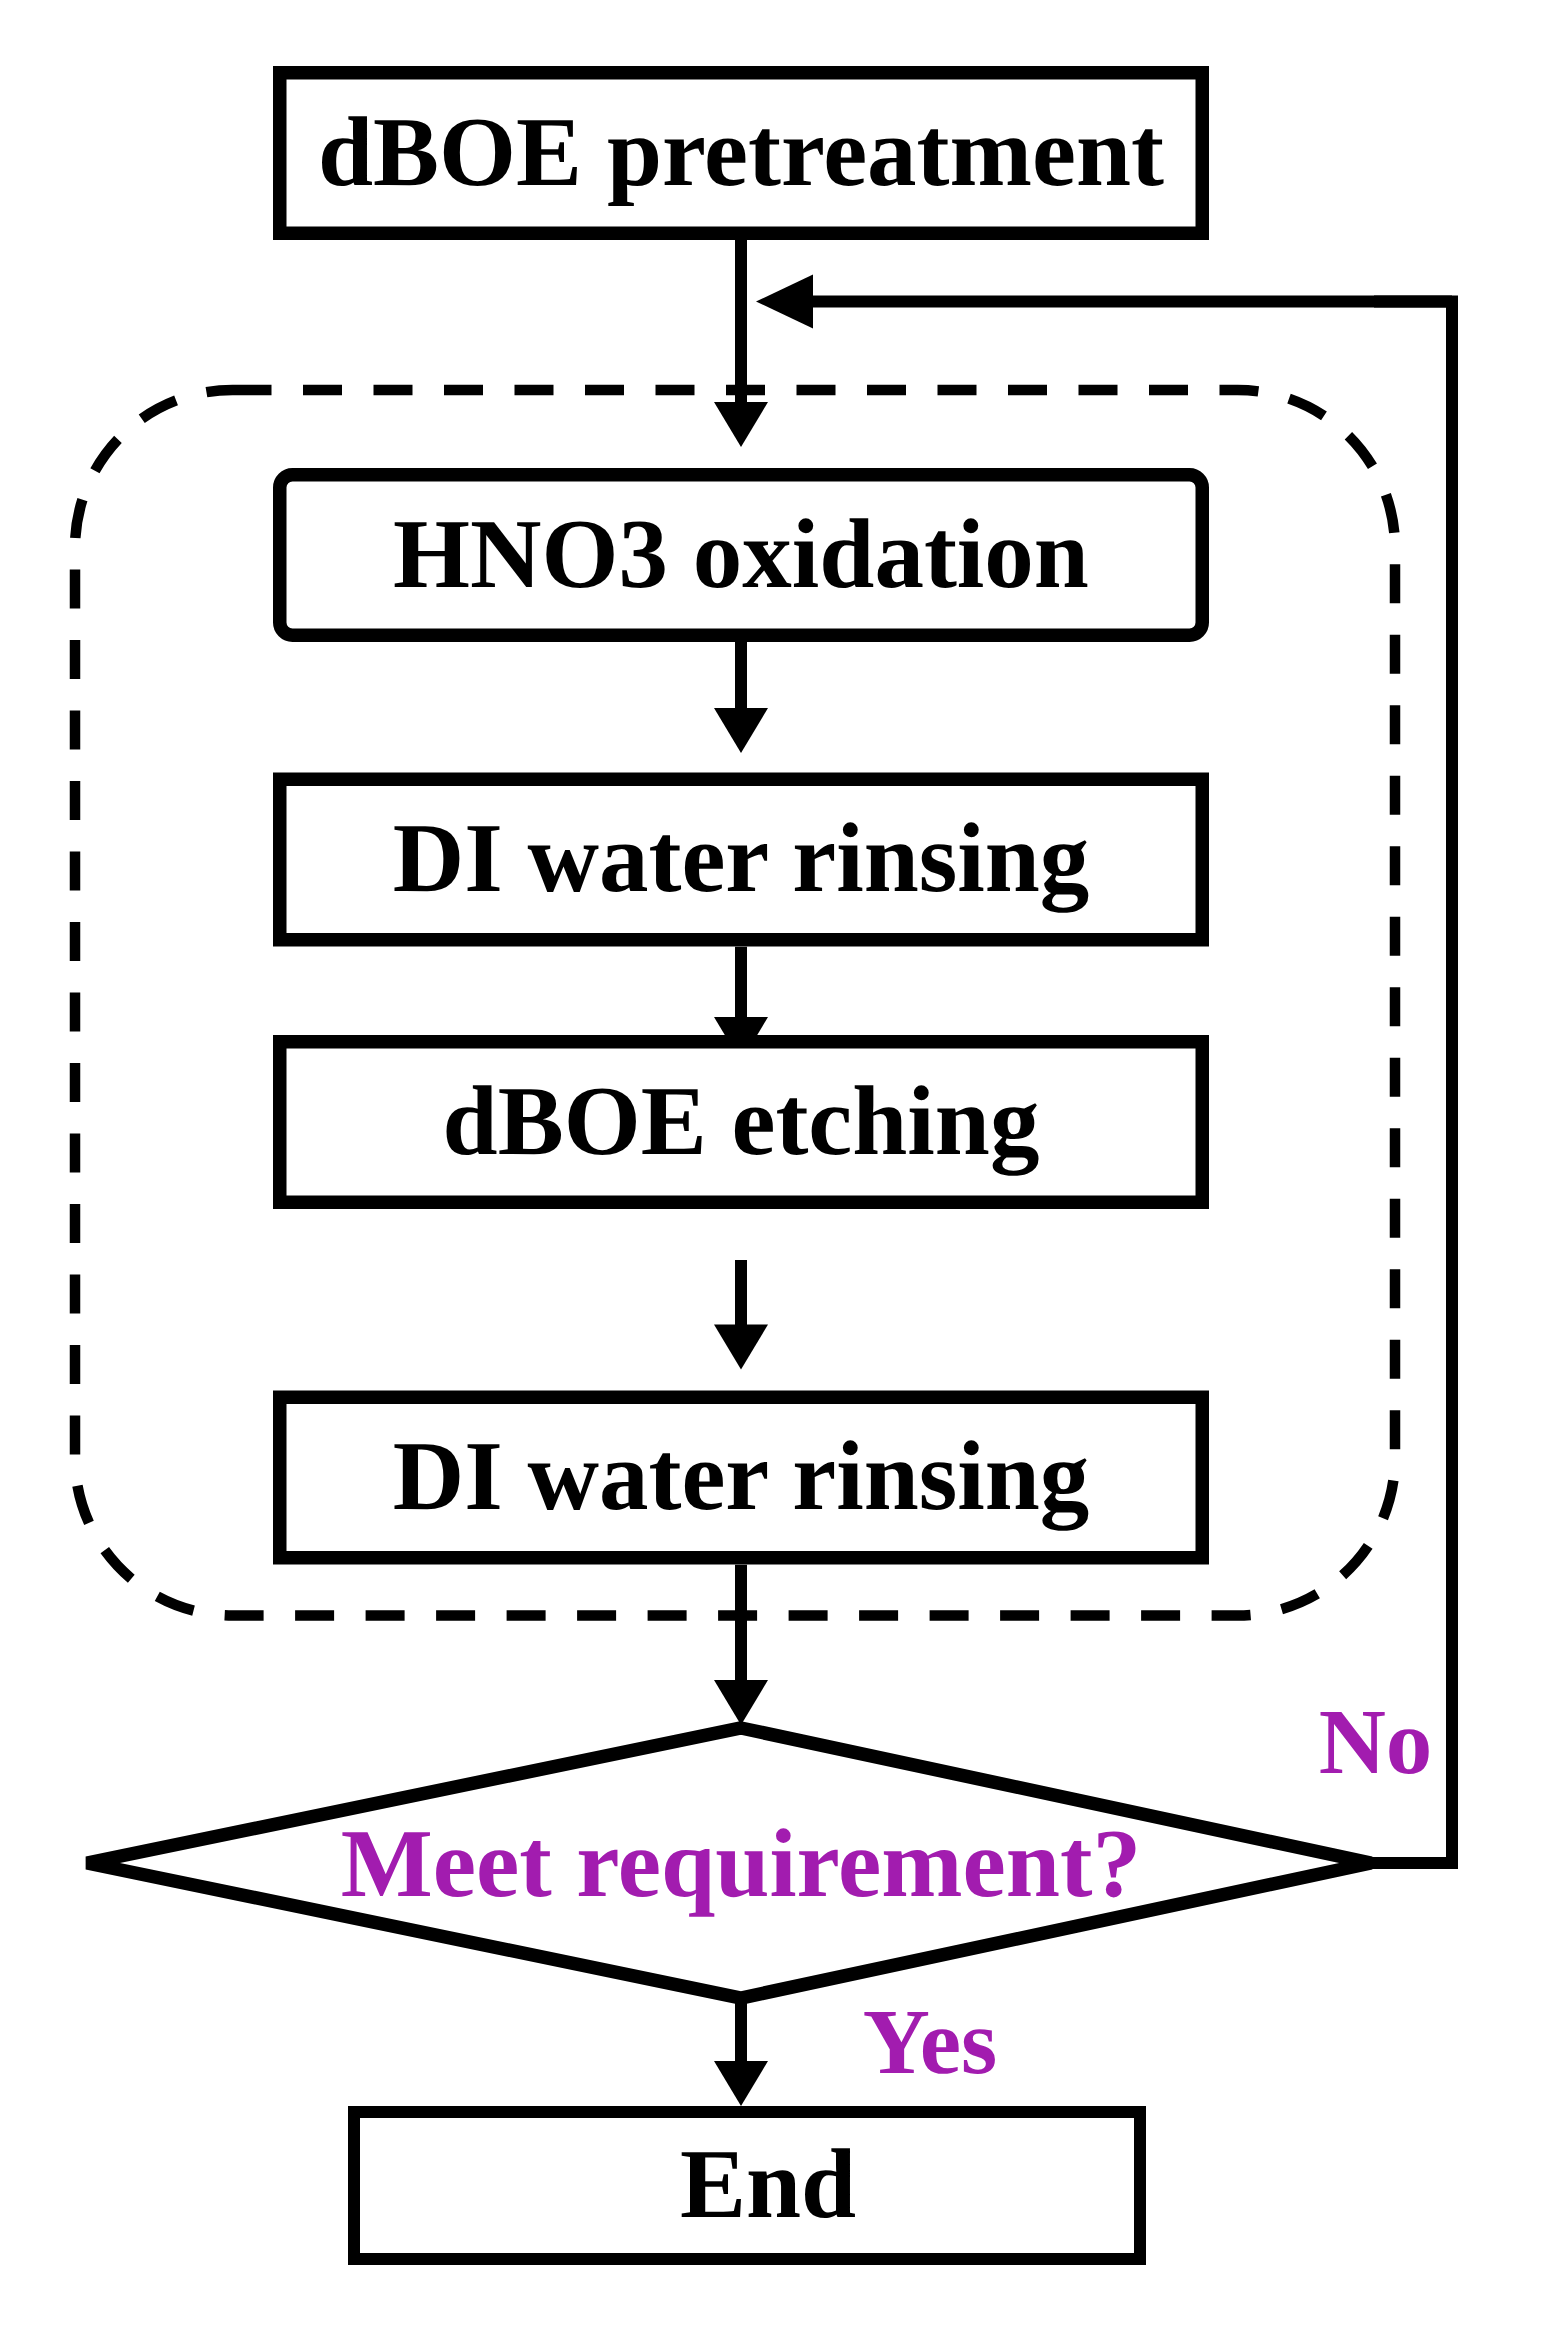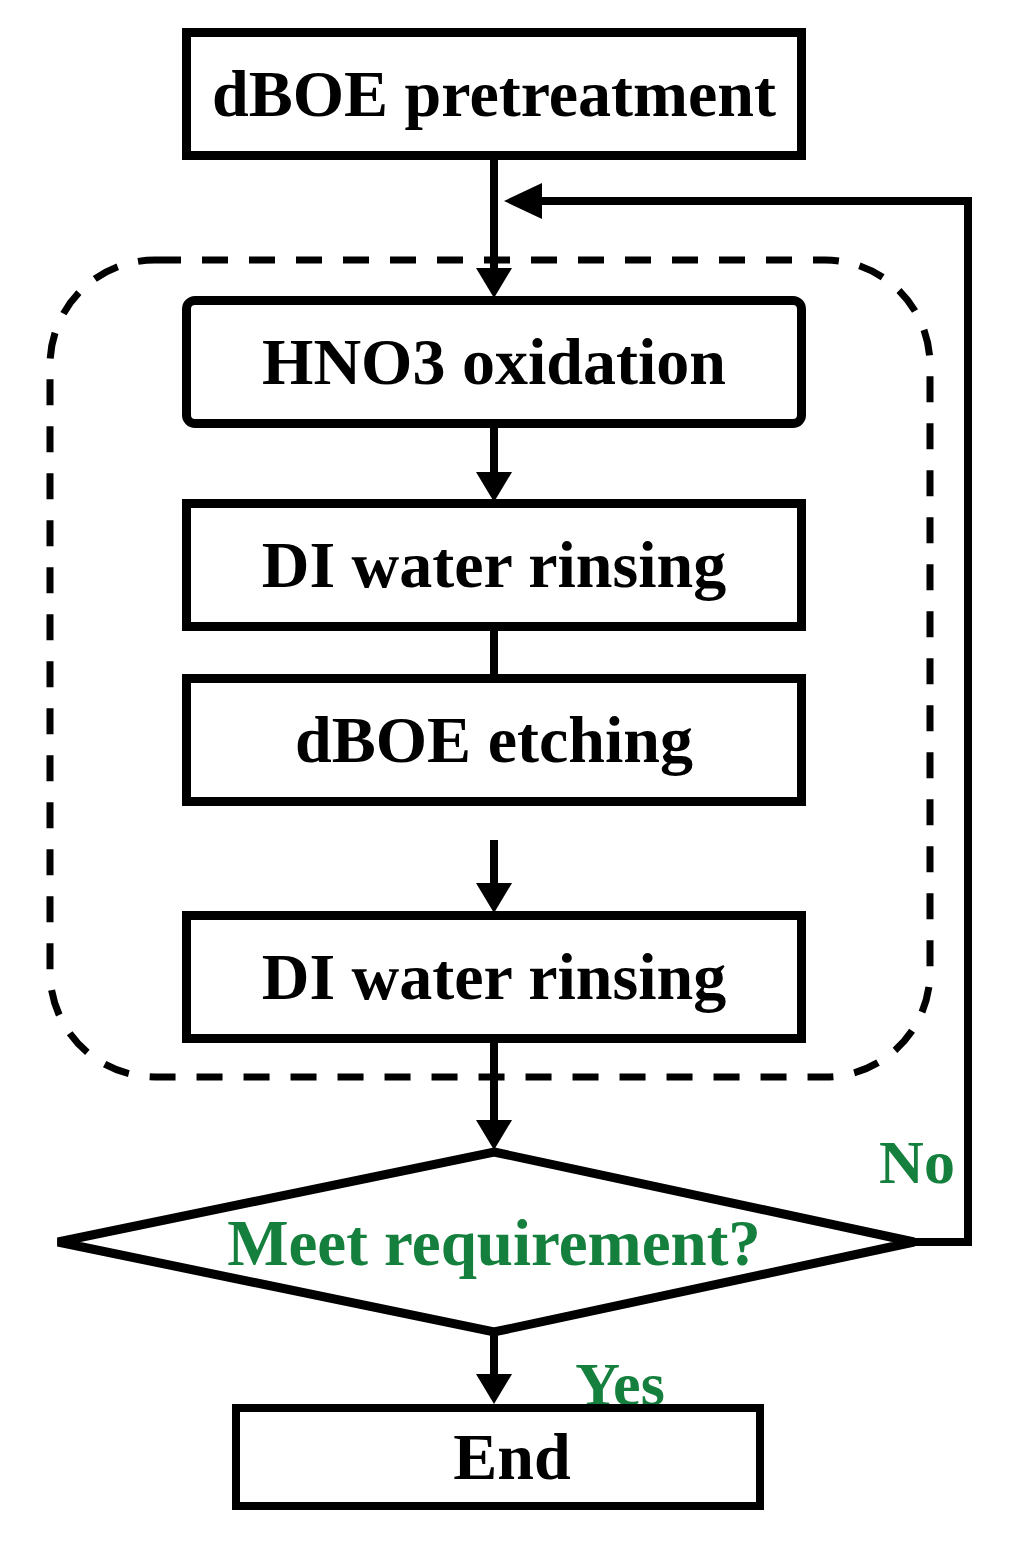--- a/index.html
+++ b/index.html
@@ -33,29 +33,30 @@
     font-weight: bold;
     font-size: 66px;
     color: #000000;
     letter-spacing: 0px;
     line-height: 1;
     white-space: nowrap;
   }
   .process-node {
     left: 182px;
     width: 624px;
-    height: 132px;
+    height: 116px;
+    margin-top: 16px;
   }
   .floating-label {
     position: absolute;
     display: flex;
     align-items: center;
     justify-content: center;
     font-weight: bold;
-    color: #15803d;
+    color: #a21caf;
     line-height: 1;
     white-space: nowrap;
   }
   #decision-label {
     left: 104px;
     top: 1206px;
     width: 780px;
     height: 74px;
     font-size: 65px;
   }
@@ -65,21 +66,20 @@
     width: 150px;
     height: 64px;
     font-size: 62px;
   }
   #yes-label {
     left: 545px;
     top: 1332px;
     width: 150px;
     height: 60px;
     font-size: 62px;
-    margin-top: 22px;
   }
 </style>
 </head>
 <body>
 
 <div id="canvas">
 
   <svg id="connector-layer" viewBox="0 0 1027 1551" xmlns="http://www.w3.org/2000/svg">
 
     <rect x="50" y="260" width="880" height="817" rx="105" ry="105" fill="none" stroke="#000000" stroke-width="7" stroke-dasharray="26 21"></rect>

